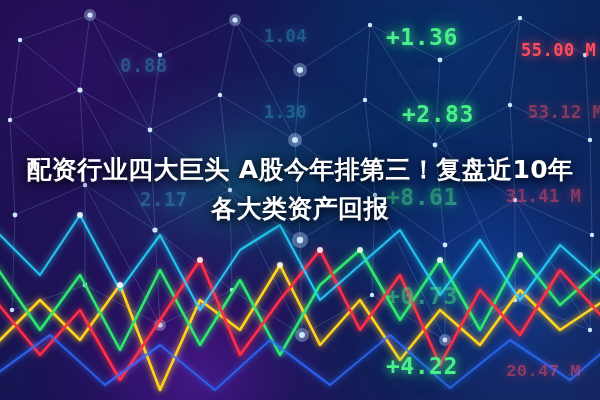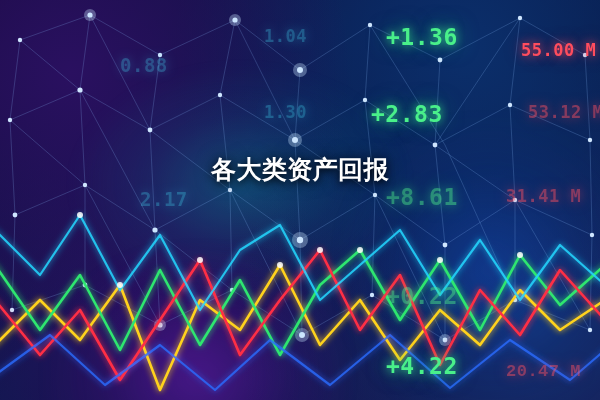--- a/index.html
+++ b/index.html
@@ -227,33 +227,34 @@
         <circle cx="320" cy="250" r="3"></circle>
       <circle cx="200" cy="260" r="3"></circle>
         <circle cx="440" cy="260" r="3"></circle>
       <circle cx="520" cy="255" r="3"></circle>
         <circle cx="80" cy="215" r="3"></circle>
     </g>
   </svg>
 
   <div>
     <div class="ticker big tk-green" style="left:386px; top:24px;">+1.36</div>
-    <div class="ticker big tk-green" style="left:371px; top:101px;">+2.83</div>
+    <div class="ticker big tk-green" style="left:402px; top:101px;">+2.83</div>
     <div class="ticker big tk-green tk-dim" style="left:386px; top:184px;">+8.61</div>
-    <div class="ticker big tk-green tk-dim" style="left:386px; top:283px;">+0.22</div>
+    <div class="ticker big tk-green tk-dim" style="left:386px; top:283px;">+0.73</div>
     <div class="ticker big tk-green" style="left:386px; top:353px;">+4.22</div>
 
     <div class="ticker mid tk-red" style="left:506px; top:40px;margin-left:15px;">55.00 M</div>
     <div class="ticker mid tk-red tk-dim" style="left:528px; top:102px;">53.12 M</div>
     <div class="ticker mid tk-red tk-dim" style="left:506px; top:186px;">31.41 M</div>
     <div class="ticker mid tk-red tk-dim" style="left:506px; top:362px;font-family:Liberation Mono, monospace;">20.47 M</div>
 
     <div class="ticker mid tk-cyan tk-dimmer" style="left:264px; top:26px;">1.04</div>
     <div class="ticker mid tk-cyan tk-dimmer" style="left:264px; top:102px;">1.30</div>
     <div class="ticker sm tk-cyan tk-dimmer" style="left:120px; top:54px;">0.88</div>
     <div class="ticker sm tk-cyan tk-dimmer" style="left:140px; top:188px;text-align:center;">2.17</div>
   </div>
 
   <div class="headline">
+    <span class="ln">配资行业四大巨头 A股今年排第三！复盘近10年</span>
     <span class="ln">各大类资产回报</span>
   </div>
 
 </div>
 
 </body></html>

